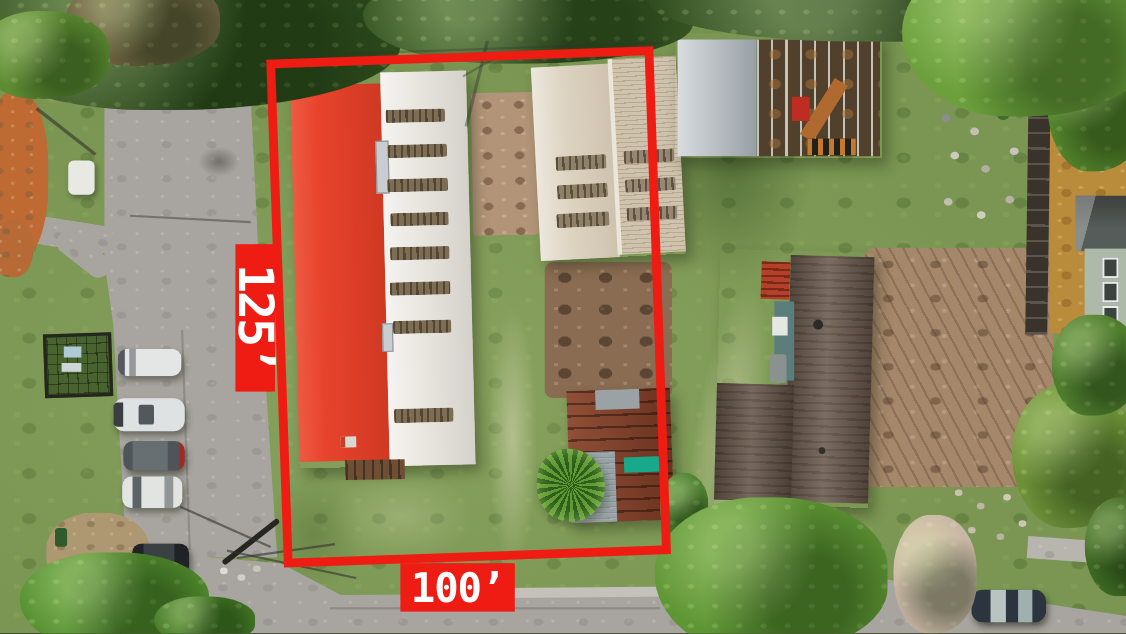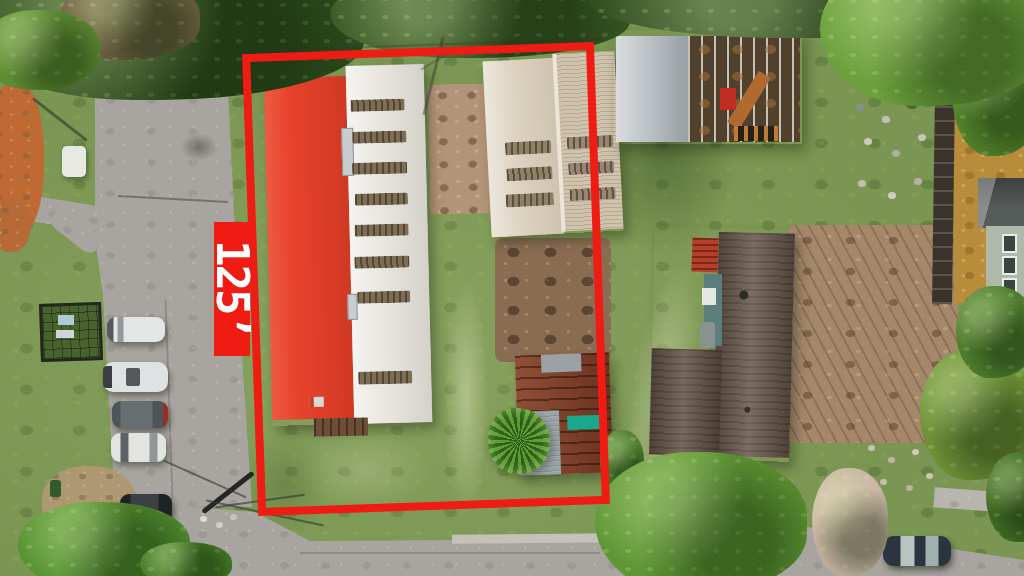--- a/index.html
+++ b/index.html
@@ -227,14 +227,17 @@
   <div class="a" style="left:196px;top:490px;width:64px;height:5px;z-index:24;background:#26262 2;background:#262622;transform:rotate(-38deg);border-radius:3px;"></div>
   <div class="a wire" style="left:160px;top:478px;width:90px;height:2px;z-index:24;transform:rotate(24deg);"></div>
   <div class="a wire" style="left:205px;top:512px;width:120px;height:2px;z-index:24;transform:rotate(12deg);"></div>
   <div class="a wire" style="left:215px;top:500px;width:90px;height:2px;z-index:24;transform:rotate(-8deg);"></div>
   <div class="a dots" style="left:200px;top:516px;width:7px;height:6px;z-index:24;background:#dedbd2;box-shadow:16px 6px 0 #d2cfc6,30px -2px 0 #c8c5bb;"></div>
 
   <div id="boundary" class="a" style="left:250px;top:48px;width:336px;height:446px;z-index:29;"></div>
   <div id="label-125" class="a red lot-label" style="left:214px;top:222px;width:36px;height:134px;">
     <span>125’</span>
   </div>
+  <div id="label-100" class="a red lot-label" style="left:364px;top:512px;width:104px;height:44px;">
+    <span>100’</span>
+  </div>
 
 </div>
 
 </body></html>

